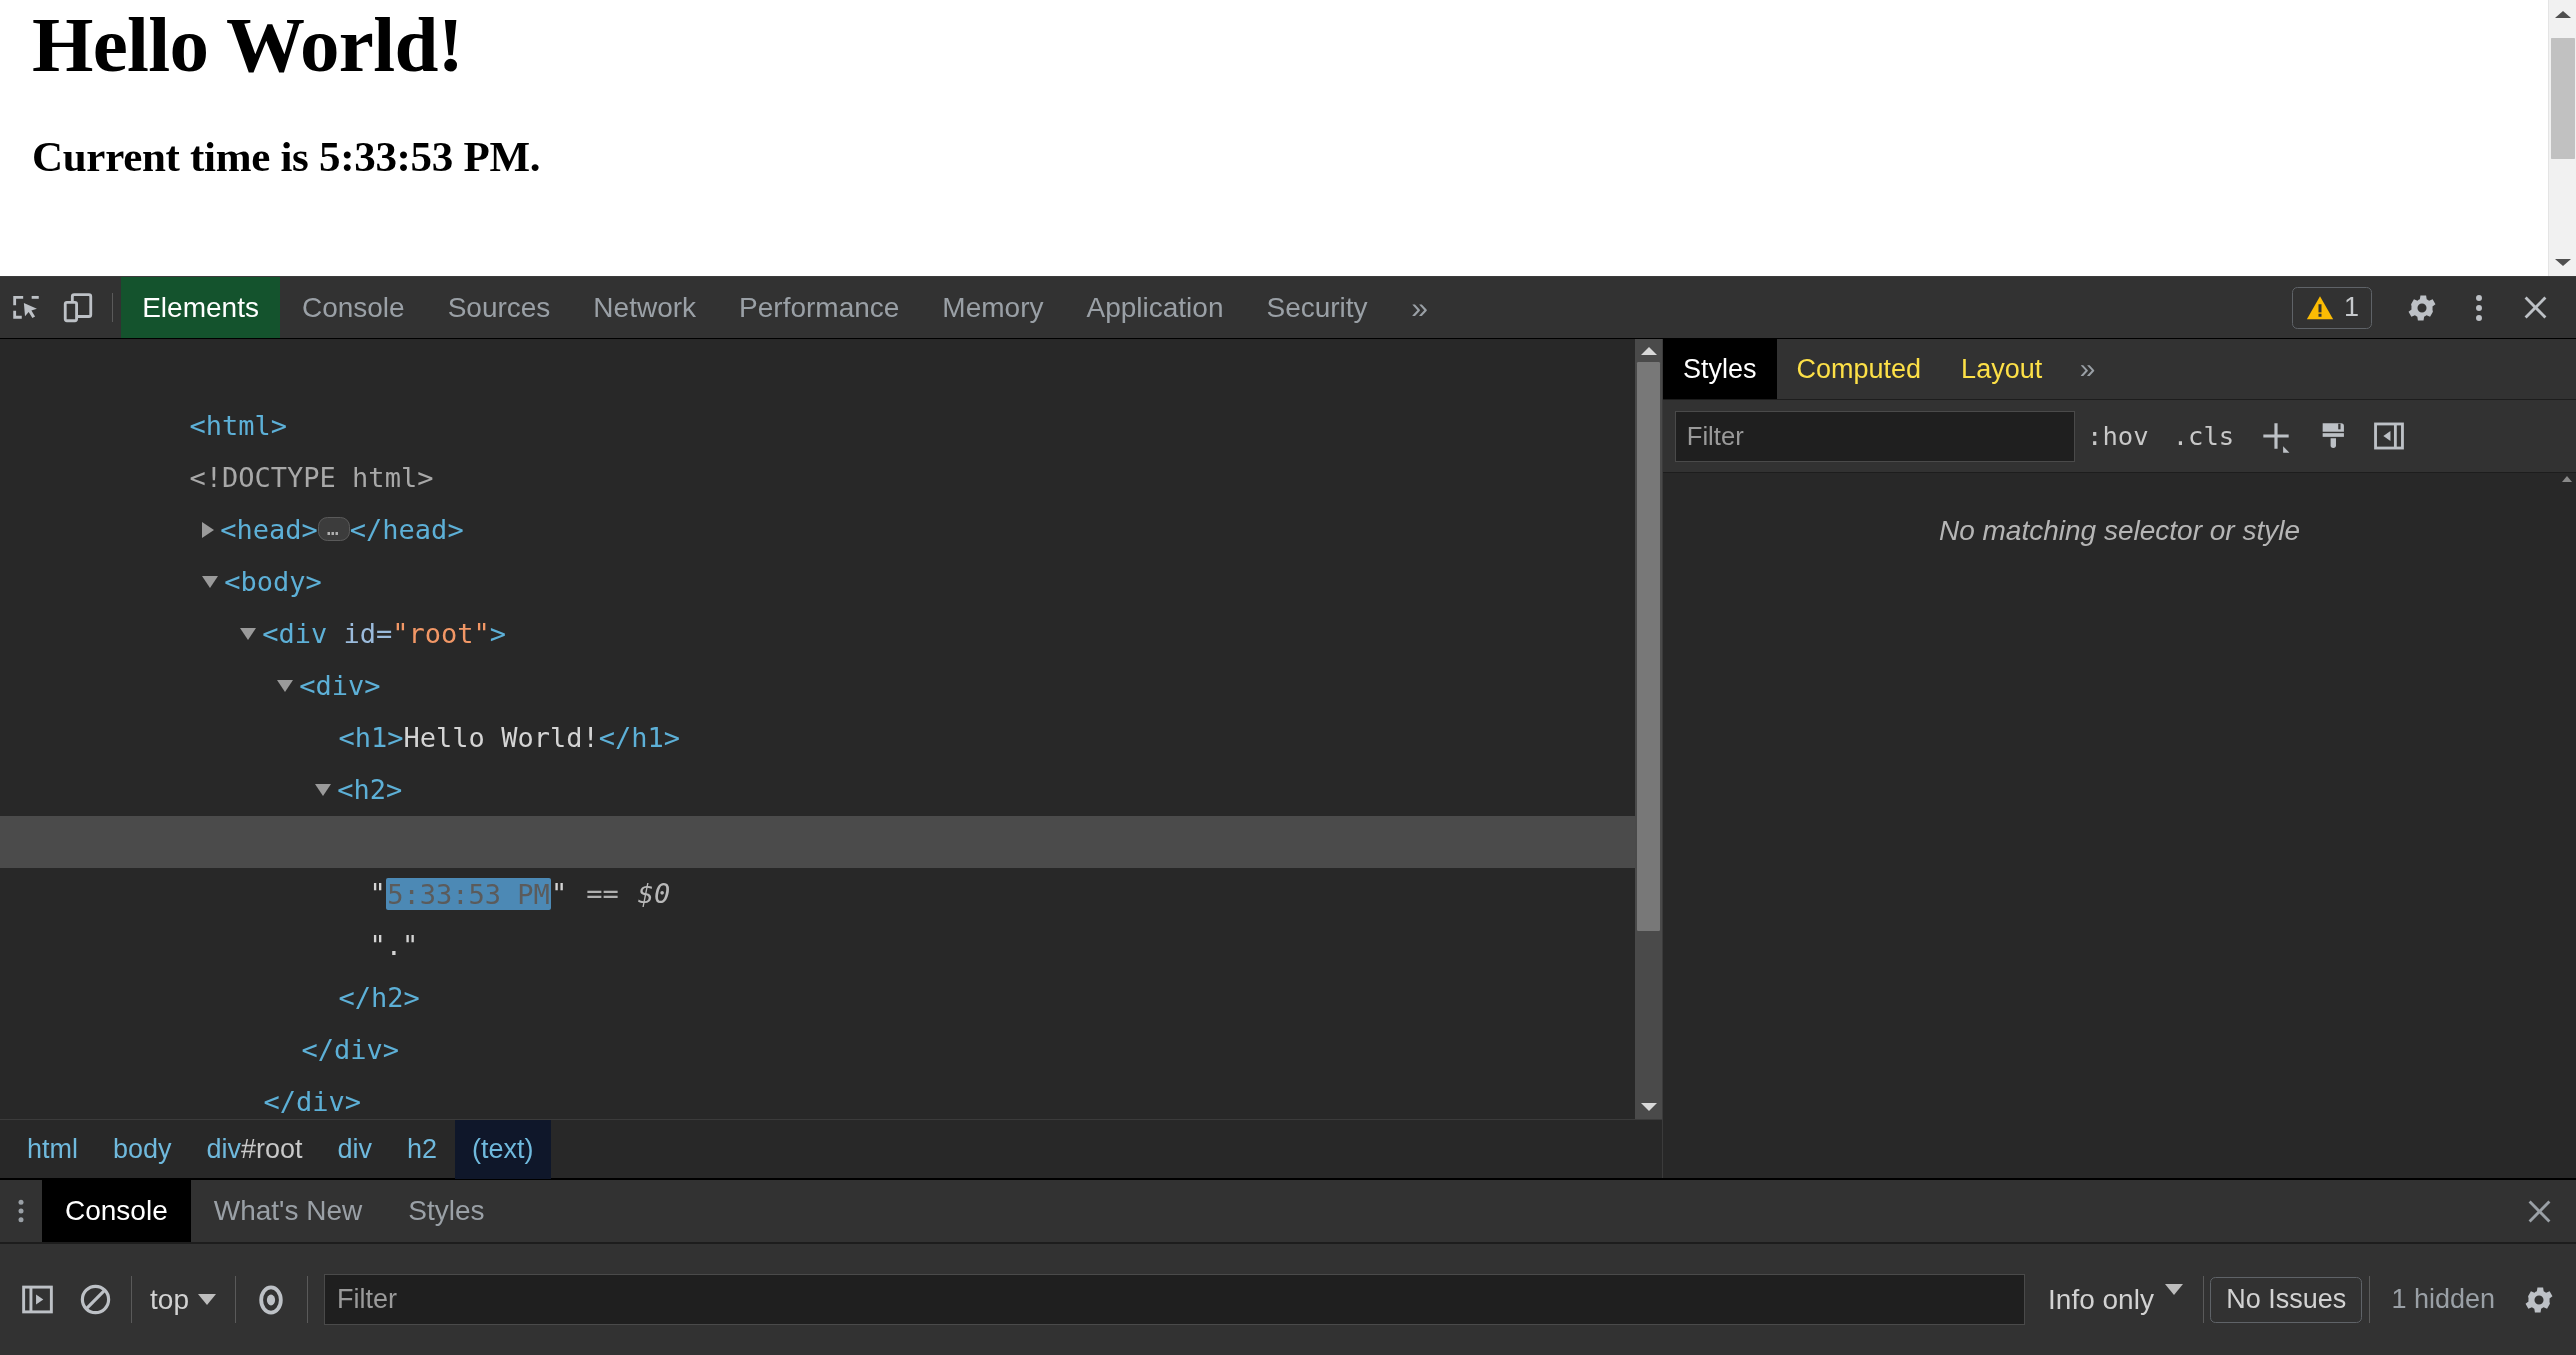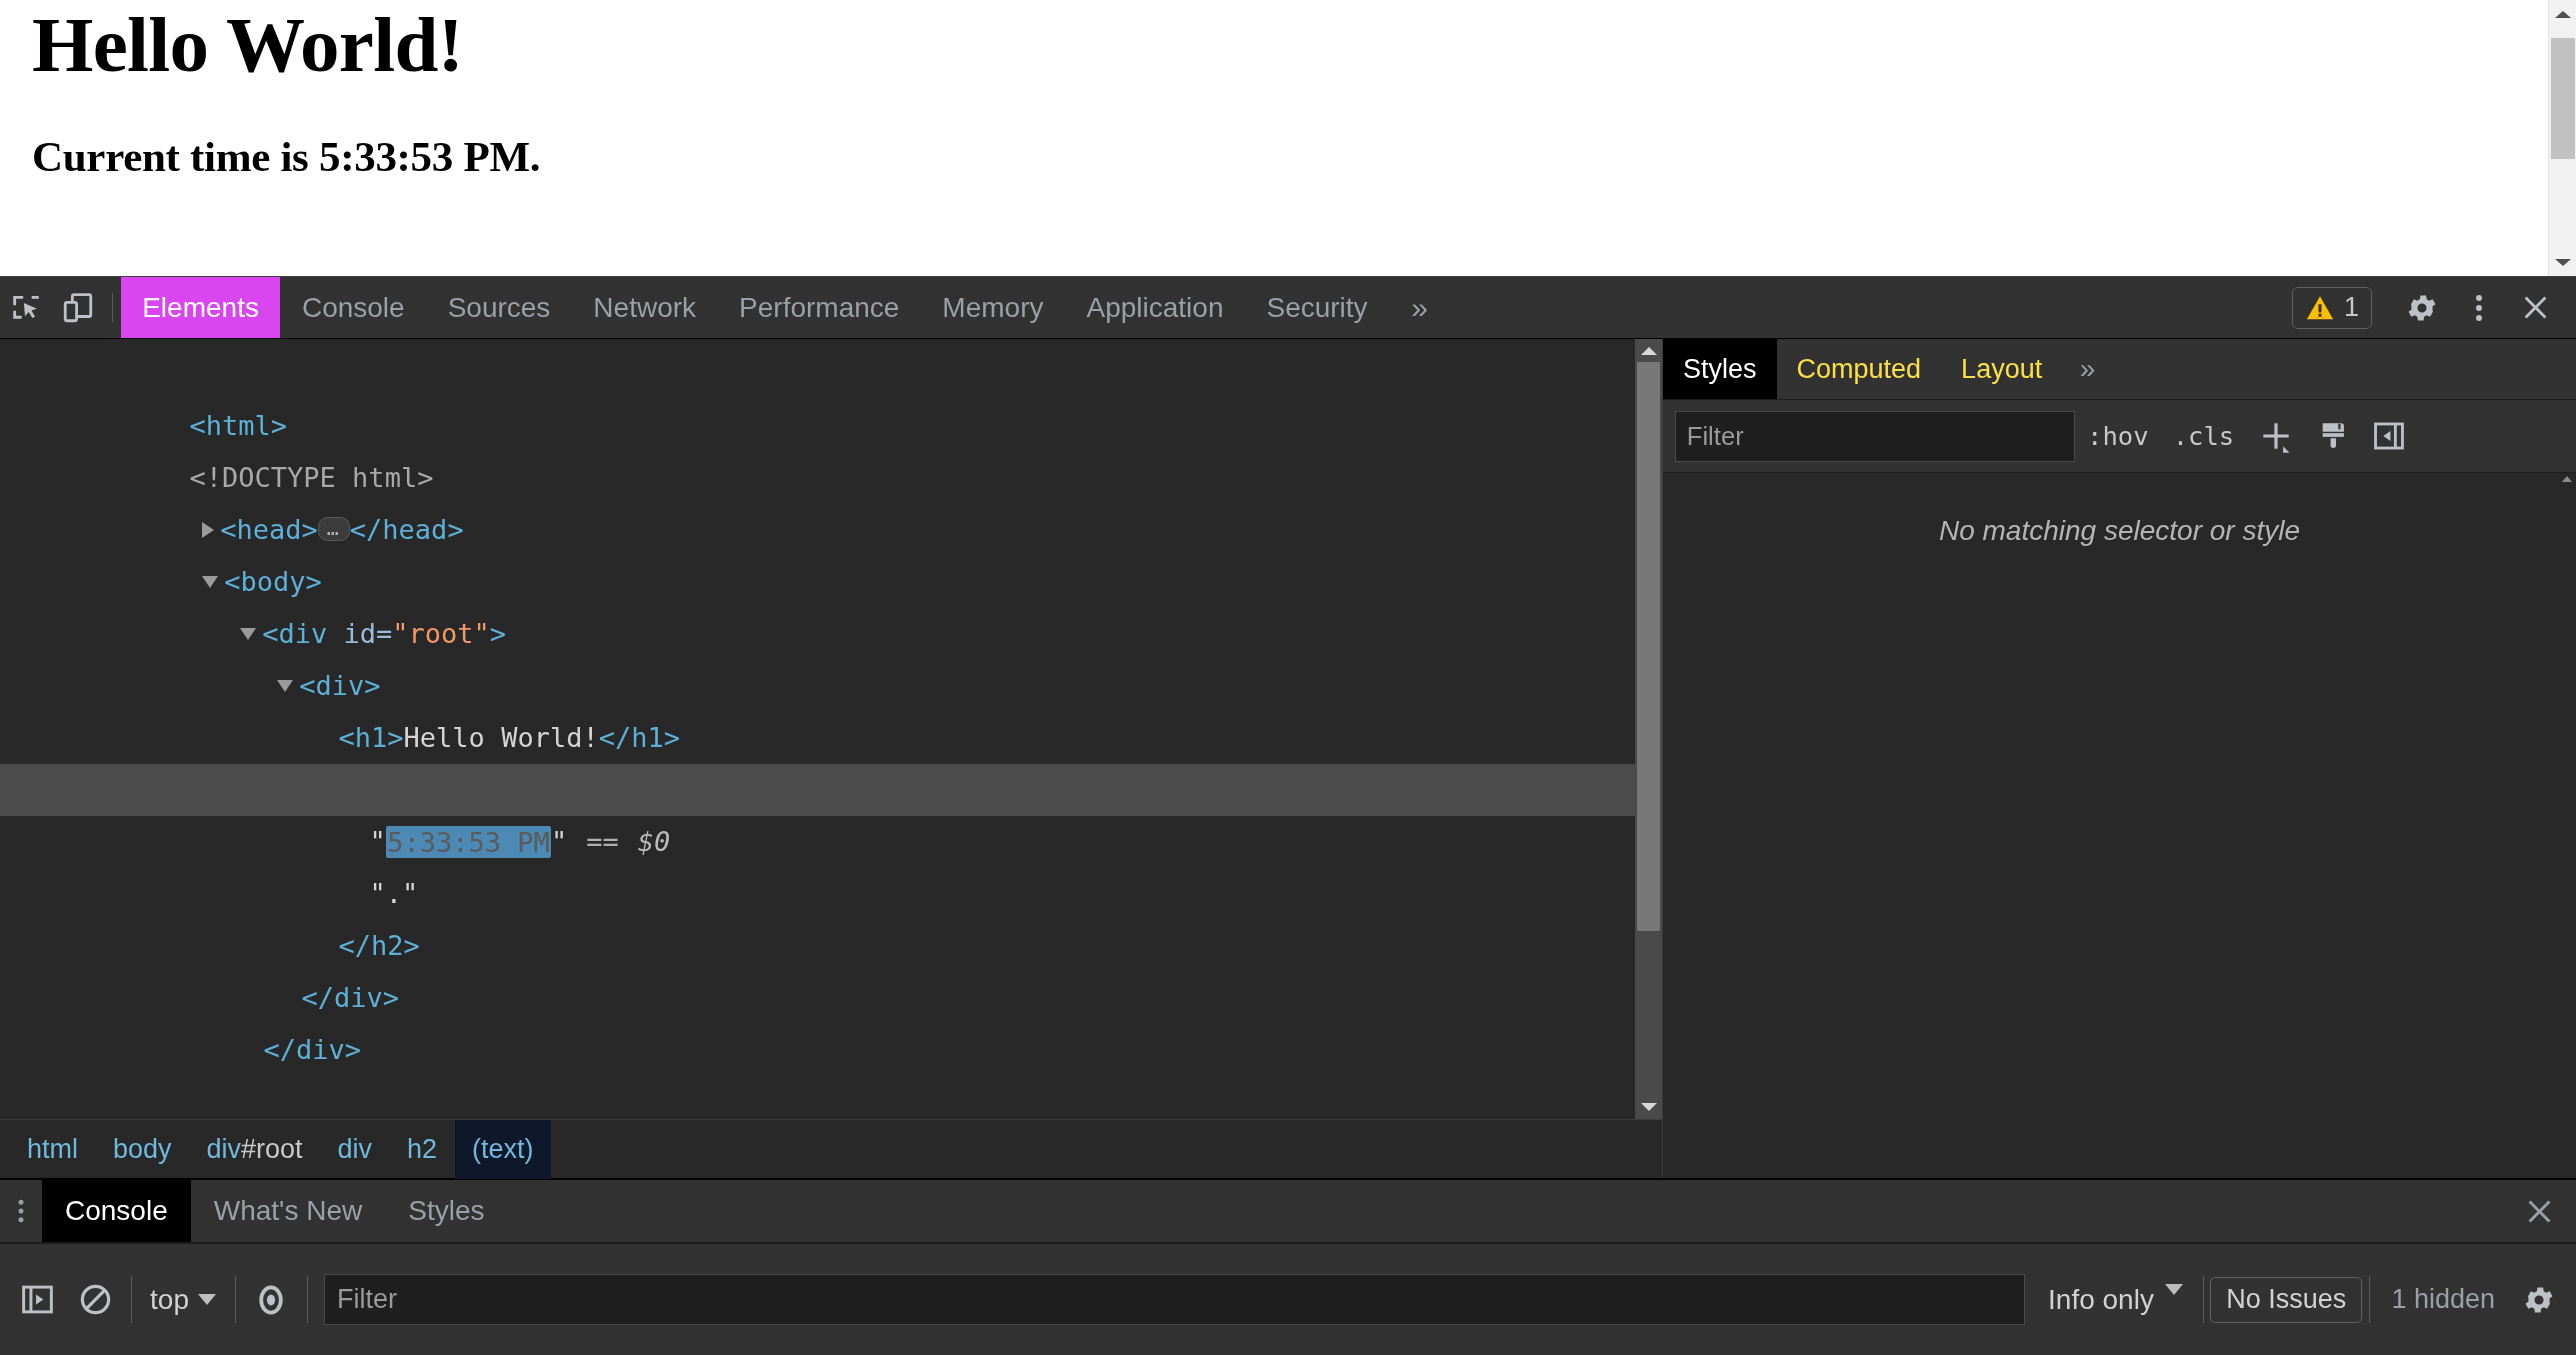--- a/index.html
+++ b/index.html
@@ -93,21 +93,21 @@
   #dt-tabs { display: flex; align-items: stretch; }
   .dt-tab {
     display: flex; align-items: center;
     padding: 0 21.5px;
     font-size: 28px;
     color: #9aa0a6;
     cursor: pointer;
     white-space: nowrap;
   }
   .dt-tab.active {
-    background: #d946ef;
+    background: #14532d;
     color: #ffffff;
   }
   #dt-toolbar-right {
     margin-left: auto;
     display: flex; align-items: center;
     padding-right: 12px;
   }
   .tb-more {
     width: 61px; display: flex; align-items: center; justify-content: center;
     font-size: 30px; color: #9aa0a6; cursor: pointer;
@@ -471,20 +471,23 @@
         </div>
 
         <div class="dom-row" style="padding-left:114px;">
           <span class="twisty open"></span><span class="tag">&lt;div&gt;</span>
         </div>
 
         <div class="dom-row" style="padding-left:176px;">
           <span class="tag">&lt;h1&gt;</span><span class="txt">Hello World!</span><span class="tag">&lt;/h1&gt;</span>
         </div>
 
+        <div class="dom-row" style="padding-left:152px;">
+          <span class="twisty open"></span><span class="tag">&lt;h2&gt;</span>
+        </div>
 
         <div class="dom-row" style="padding-left:207px;">
           <span class="txt">"Current time is "</span>
         </div>
 
         <div class="dom-row selected" style="padding-left:207px;">
           <span class="txt">"</span><span class="sel-hl">5:33:53 PM</span><span class="txt">"</span><span class="eq" style="margin-left:19px;">==</span><span class="dollar" style="margin-left:19px;">$0</span>
         </div>
 
         <div class="dom-row" style="padding-left:207px;">

